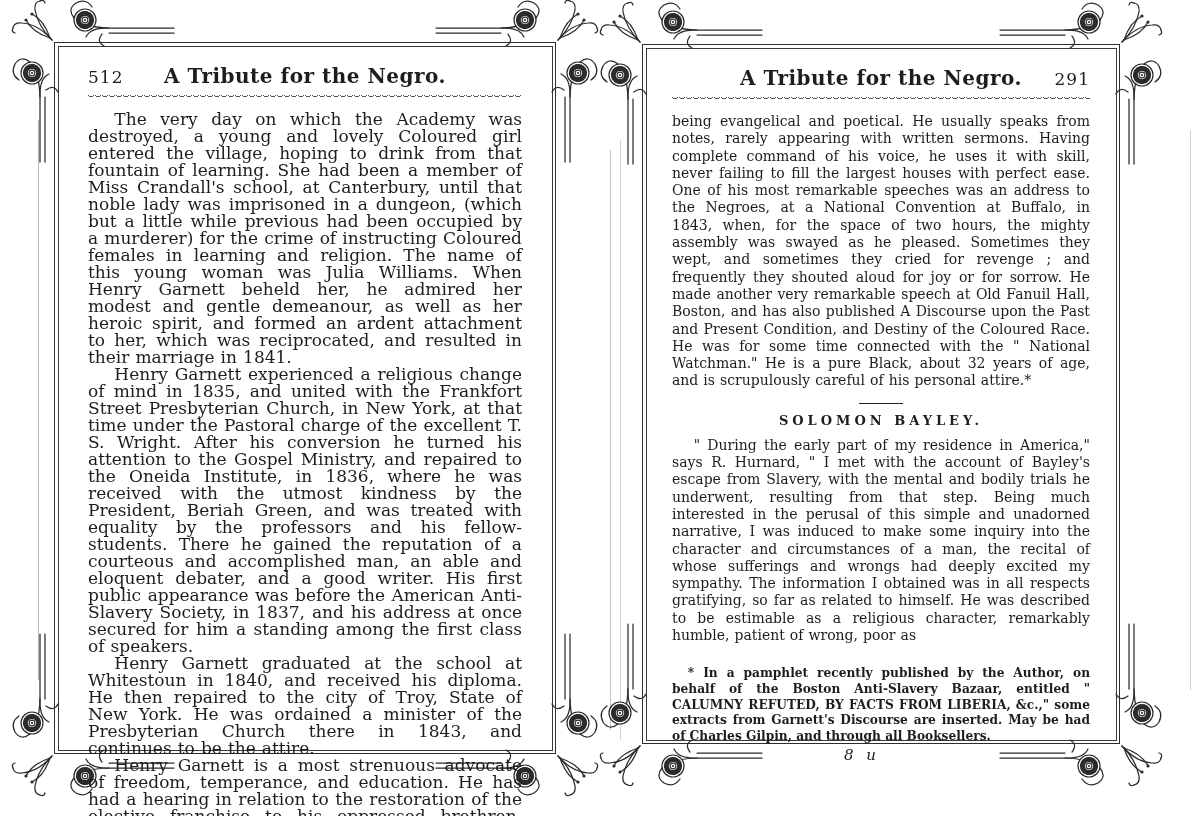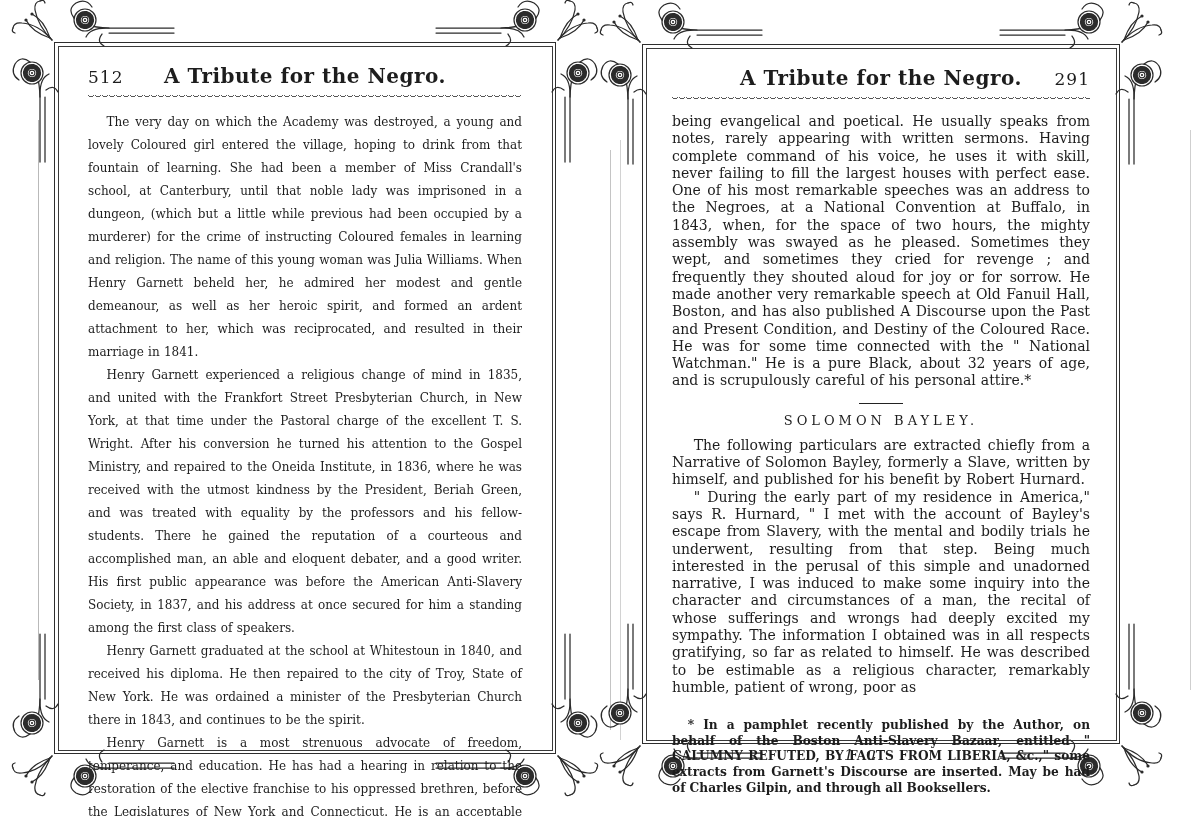--- a/index.html
+++ b/index.html
@@ -40,29 +40,29 @@
 
   .wavy-rule{
     height:5px;margin-top:7px;
     background-image:radial-gradient(circle at 3px -1.4px, rgba(0,0,0,0) 2.5px, #555 2.7px, #555 3.5px, rgba(0,0,0,0) 3.7px);
     background-size:7px 5px;background-repeat:repeat-x;
   }
 
   .body-text{margin-top:11px;}
   .body-text p{
     margin:0;text-align:justify;text-indent:1.55em;
-    font-size:12px;line-height:23px;
+    font-size:17px;line-height:17px;
     word-spacing:.04em;hyphens:auto;
   }
   .page-right .body-text p{font-size:14.0px;line-height:17.3px;}
   .body-text p.no-indent{text-indent:0;}
 
   .section-rule{width:44px;border:0;border-top:1.8px solid #222;margin:13px auto 9px auto;}
   .section-heading{
-    text-align:center;font-weight:400;font-size:13px;letter-spacing:4px;
+    text-align:center;font-weight:700;font-size:13px;letter-spacing:4px;
     margin:0 0 9px 0;
   }
 
   .footnote{
     margin-top:22px;text-align:justify;text-indent:1.3em;
     font-size:12.2px;line-height:15.6px;font-weight:600;
   }
 
   .signature-mark{
     position:absolute;left:202px;bottom:-20px;
@@ -144,21 +144,21 @@
       <div class="header">
         <div class="page-number">512</div>
         <div class="running-title">A Tribute for the Negro.</div>
         <div></div>
       </div>
       <div class="wavy-rule"></div>
 
       <div class="body-text">
         <p>The very day on which the Academy was destroyed, a young and lovely Coloured girl entered the village, hoping to drink from that fountain of learning. She had been a member of Miss Crandall's school, at Canterbury, until that noble lady was imprisoned in a dungeon, (which but a little while previous had been occupied by a murderer) for the crime of instructing Coloured females in learning and religion. The name of this young woman was Julia Williams. When Henry Garnett beheld her, he admired her modest and gentle demeanour, as well as her heroic spirit, and formed an ardent attachment to her, which was reciprocated, and resulted in their marriage in 1841.</p>
         <p>Henry Garnett experienced a religious change of mind in 1835, and united with the Frankfort Street Presbyterian Church, in New York, at that time under the Pastoral charge of the excellent T. S. Wright. After his conversion he turned his attention to the Gospel Ministry, and repaired to the Oneida Institute, in 1836, where he was received with the utmost kindness by the President, Beriah Green, and was treated with equality by the professors and his fellow-students. There he gained the reputation of a courteous and accomplished man, an able and eloquent debater, and a good writer. His first public appearance was before the American Anti-Slavery Society, in 1837, and his address at once secured for him a standing among the first class of speakers.</p>
-        <p>Henry Garnett graduated at the school at Whitestoun in 1840, and received his diploma. He then repaired to the city of Troy, State of New York. He was ordained a minister of the Presbyterian Church there in 1843, and continues to be the spirit.</p>
+        <p>Henry Garnett graduated at the school at Whitestoun in 1840, and received his diploma. He then repaired to the city of Troy, State of New York. He was ordained a minister of the Presbyterian Church there in 1843, and continues to be the attire.</p>
         <p>Henry Garnett is a most strenuous advocate of freedom, temperance, and education. He has had a hearing in relation to the restoration of the elective franchise to his oppressed brethren, before the Legislatures of New York and Connecticut. He is an acceptable preacher, his discourses</p>
       </div>
     </div>
   </div>
 
   <div class="page page-right">
     <div class="frame">
       <div class="frame-inner"></div>
     </div>
 
@@ -182,23 +182,22 @@
         <div class="page-number">291</div>
       </div>
       <div class="wavy-rule"></div>
 
       <div class="body-text">
         <p class="no-indent">being evangelical and poetical. He usually speaks from notes, rarely appearing with written sermons. Having complete command of his voice, he uses it with skill, never failing to fill the largest houses with perfect ease. One of his most remarkable speeches was an address to the Negroes, at a National Convention at Buffalo, in 1843, when, for the space of two hours, the mighty assembly was swayed as he pleased. Sometimes they wept, and sometimes they cried for revenge ; and frequently they shouted aloud for joy or for sorrow. He made another very remarkable speech at Old Fanuil Hall, Boston, and has also published A Discourse upon the Past and Present Condition, and Destiny of the Coloured Race. He was for some time connected with the " National Watchman." He is a pure Black, about 32 years of age, and is scrupulously careful of his personal attire.*</p>
 
         <hr class="section-rule">
         <h2 class="section-heading">SOLOMON BAYLEY.</h2>
 
-        <p>The following particulars are extracted chiefly from a Narrative of Solomon Bayley, formerly a Slave, written by himself, and published for his benefit by Robert Hurnard.</p>
         <p>" During the early part of my residence in America," says R. Hurnard, " I met with the account of Bayley's escape from Slavery, with the mental and bodily trials he underwent, resulting from that step. Being much interested in the perusal of this simple and unadorned narrative, I was induced to make some inquiry into the character and circumstances of a man, the recital of whose sufferings and wrongs had deeply excited my sympathy. The information I obtained was in all respects gratifying, so far as related to himself. He was described to be estimable as a religious character, remarkably humble, patient of wrong, poor as</p>
 
         <div class="footnote">* In a pamphlet recently published by the Author, on behalf of the Boston Anti-Slavery Bazaar, entitled " CALUMNY REFUTED, BY FACTS FROM LIBERIA, &amp;c.," some extracts from Garnett's Discourse are inserted. May be had of Charles Gilpin, and through all Booksellers.</div>
       </div>
     </div>
 
-    <div class="signature-mark">1 u</div>
+    <div class="signature-mark">8 u</div>
   </div>
 
 </div>
 
 </body></html>

